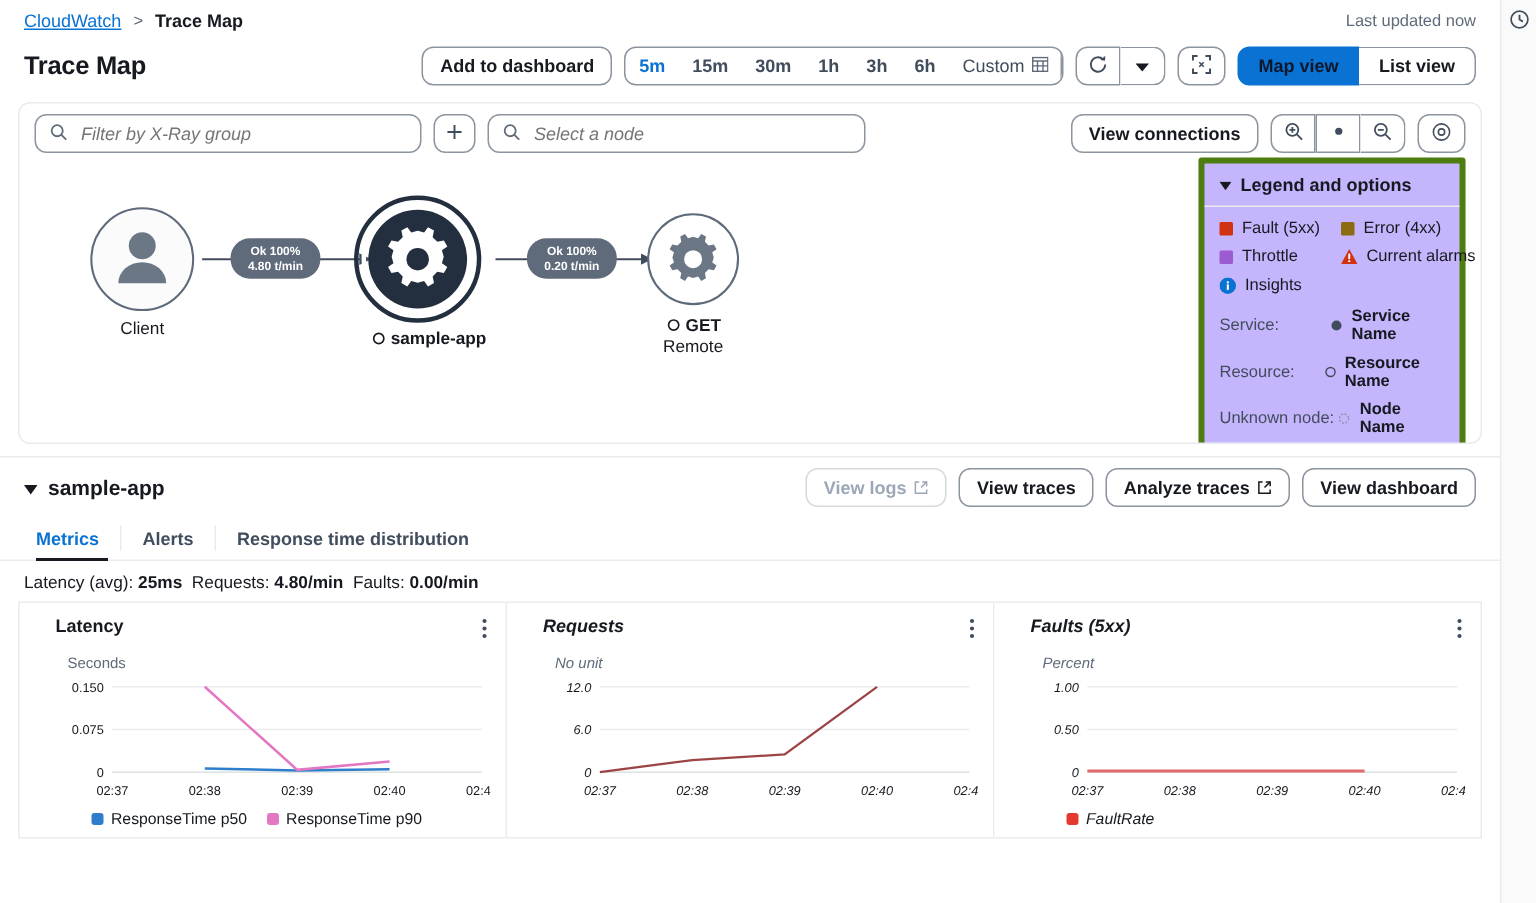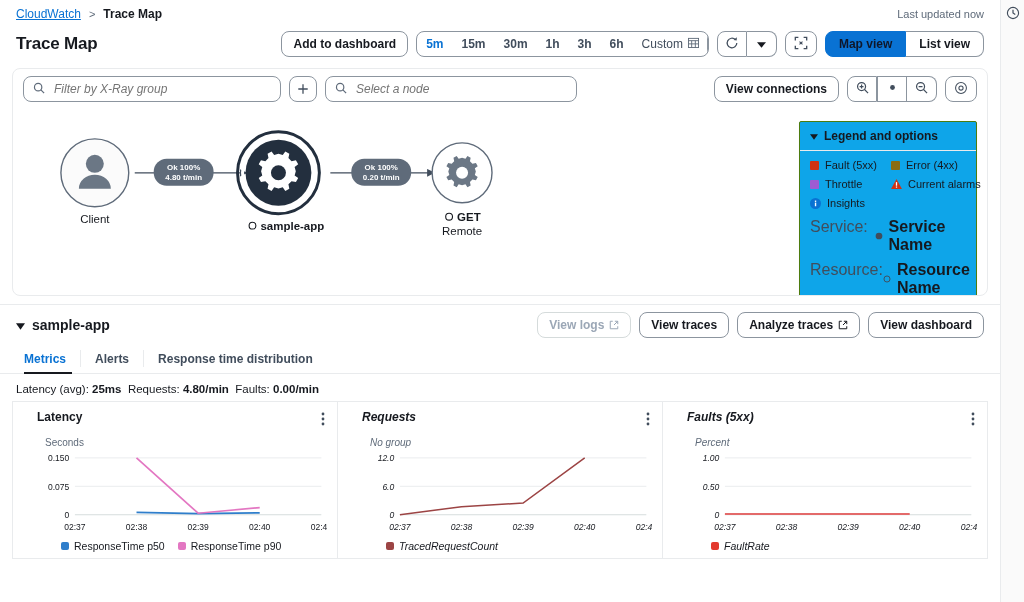--- a/index.html
+++ b/index.html
@@ -104,35 +104,35 @@
   }
   .plus-btn {
     width:28px; height:26px; border:1px solid #8c959f; border-radius:8px;
     background:#fff; display:flex; align-items:center; justify-content:center;
     cursor:pointer; font-size:15px; color:#414d5c;
   }
   .map-tool-right { margin-left:auto; display:flex; align-items:center; gap:8px; }
 
   
   .legend {
-    position:absolute; top:52px; right:10px; width:178px;
-    border:1px solid #4d7c0f; border-radius:2px; background:#0ea5e9;
+    position:absolute; top:36px; right:10px; width:178px;
+    border:4px solid #4d7c0f; border-radius:2px; background:#c4b5fd;
     z-index:6; box-shadow:0 1px 2px rgba(0,0,0,.06);
   }
   .legend-hd {
     display:flex; align-items:center; gap:6px;
     padding:7px 10px; font-size:12px; font-weight:bold;
     border-bottom:1px solid #e9ebed; cursor:pointer;
   }
   .legend-body { padding:8px 10px 9px 10px; }
   .lg-grid { display:grid; grid-template-columns:auto auto; gap:7px 14px; margin-bottom:9px; }
   .lg-item { display:flex; align-items:center; gap:6px; font-size:11px; color:#16191f; white-space:nowrap; }
   .sw { width:9px; height:9px; border-radius:1px; flex:none; }
   .lg-rows { display:flex; flex-direction:column; gap:7px; }
-  .lg-row { display:flex; font-size:16px; }
+  .lg-row { display:flex; align-items:center; font-size:11px; }
   .lg-row .lbl { width:84px; color:#414d5c; }
   .lg-row .val { font-weight:bold; display:flex; align-items:center; gap:6px; }
 
   
   .graph { position:absolute; inset:0; }
 
   
   .detail-hd {
     border-top:1px solid #e9ebed;
     height:40px; display:flex; align-items:center;
@@ -567,41 +567,35 @@
         <div class="chart-hd">
           <div class="chart-title">Requests</div>
           <div class="kebab">
             <svg width="4" height="14" viewBox="0 0 4 14">
                 <circle cx="2" cy="2" r="1.4" fill="#414d5c"></circle>
                 <circle cx="2" cy="7" r="1.4" fill="#414d5c"></circle>
                 <circle cx="2" cy="12" r="1.4" fill="#414d5c"></circle>
               </svg>
           </div>
         </div>
-        <div class="chart-unit">No group</div>
+        <div class="chart-unit">No unit</div>
         <svg width="100%" height="88" viewBox="0 0 306 88">
           <line x1="40" y1="8" x2="300" y2="8" stroke="#e9ebed"></line>
           <line x1="40" y1="38" x2="300" y2="38" stroke="#e9ebed"></line>
           <line x1="40" y1="68" x2="300" y2="68" stroke="#d5dbdb"></line>
           <text x="34" y="11.5" text-anchor="end" font-size="9" fill="#16191f">12.0</text>
           <text x="34" y="41.5" text-anchor="end" font-size="9" fill="#16191f">6.0</text>
           <text x="34" y="71.5" text-anchor="end" font-size="9" fill="#16191f">0</text>
           <polyline points="40,68 105,59.5 170,55.6 235,8" fill="none" stroke="#9c4444" stroke-width="1.6"></polyline>
           <text x="40" y="84" text-anchor="middle" font-size="9" fill="#16191f">02:37</text>
           <text x="105" y="84" text-anchor="middle" font-size="9" fill="#16191f">02:38</text>
           <text x="170" y="84" text-anchor="middle" font-size="9" fill="#16191f">02:39</text>
           <text x="235" y="84" text-anchor="middle" font-size="9" fill="#16191f">02:40</text>
           <text x="300" y="84" text-anchor="middle" font-size="9" fill="#16191f">02:41</text>
         </svg>
-        <div class="chart-legend">
-          <div class="cl-item">
-            <span class="cl-dot" style="background:#9c4444"></span>
-            <span>TracedRequestCount</span>
-          </div>
-        </div>
       </div>
 
       <div class="chart-card">
         <div class="chart-hd">
           <div class="chart-title">Faults (5xx)</div>
           <div class="kebab">
             <svg width="4" height="14" viewBox="0 0 4 14">
                 <circle cx="2" cy="2" r="1.4" fill="#414d5c"></circle>
                 <circle cx="2" cy="7" r="1.4" fill="#414d5c"></circle>
                 <circle cx="2" cy="12" r="1.4" fill="#414d5c"></circle>

